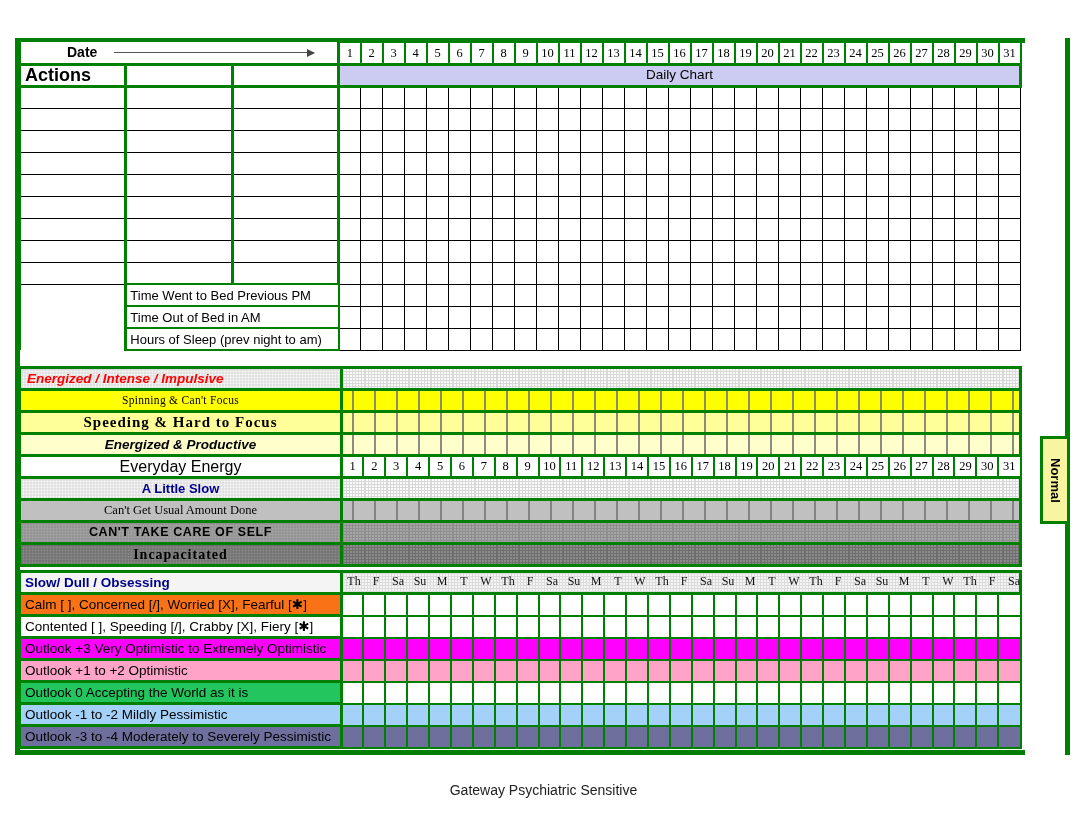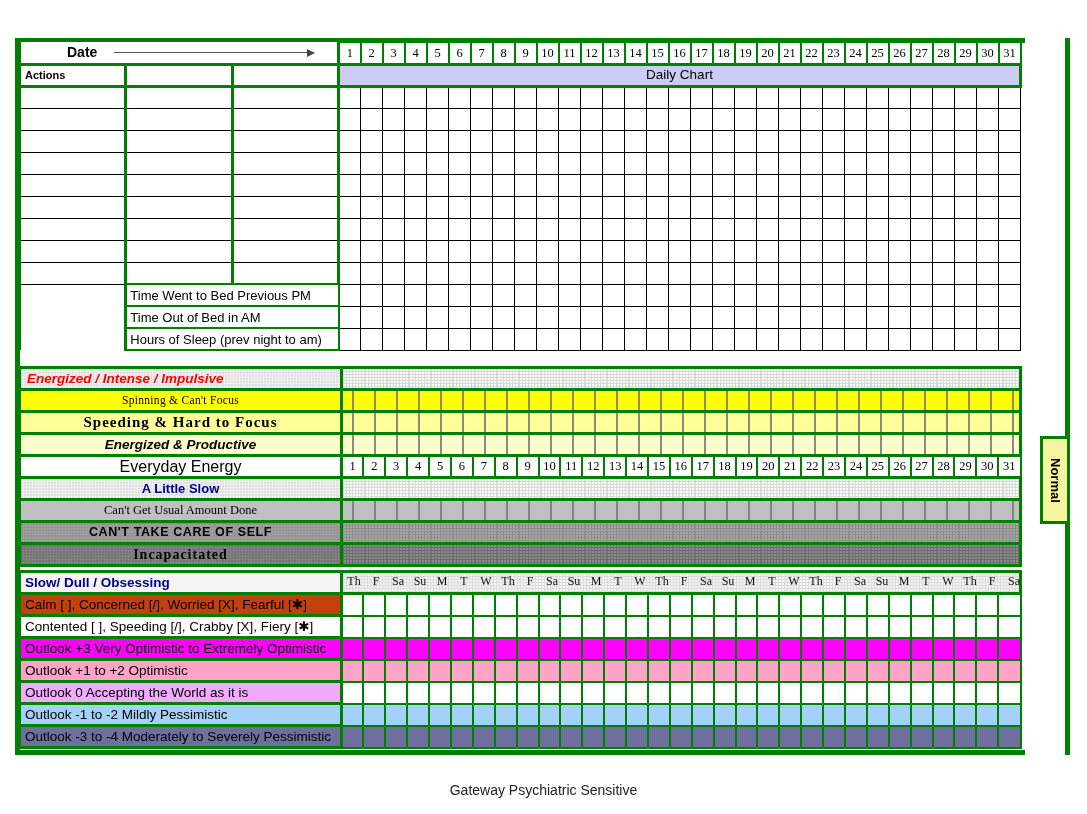--- a/index.html
+++ b/index.html
@@ -65,21 +65,21 @@
     border-left:8px solid #444;border-top:4px solid transparent;border-bottom:4px solid transparent;
   }
   .daynum-hdr{
     border:2px solid #008000;
     background:#fff;text-align:center;font-size:12.5px;
     font-family:"Liberation Serif", serif;
   }
 
   .cell-actions{
     border:3px solid #008000;
-    font-weight:bold;font-size:11px;text-align:left;padding-left:4px;background:#fff;
+    font-weight:bold;font-size:18px;text-align:left;padding-left:4px;background:#fff;
   }
   .cell-blankv{border:3px solid #008000;background:#fff;}
   .cell-daily{
     background:#ccccf2;border:3px solid #008000;
     text-align:center;font-size:13.5px;
   }
 
   .act-l{border-left:3px solid #008000;border-right:3px solid #008000;border-top:1px solid #000;border-bottom:1px solid #000;background:#fff;}
   .act-m{border-right:3px solid #008000;border-top:1px solid #000;border-bottom:1px solid #000;background:#fff;}
   .act-r{border-right:3px solid #008000;border-top:1px solid #000;border-bottom:1px solid #000;background:#fff;}
@@ -800,21 +800,21 @@
             <span>M</span>
             <span>T</span>
             <span>W</span>
             <span>Th</span>
             <span>F</span>
             <span>Sa</span>
           </div>
         </td>
       </tr>
       <tr>
-        <td class="bot-lbl " style="background: #c2410c;">Calm [ ], Concerned [/], Worried [X], Fearful [✱]</td>
+        <td class="bot-lbl " style="background: #f97316;">Calm [ ], Concerned [/], Worried [X], Fearful [✱]</td>
         <td class="bot-day" style="background: rgb(255, 255, 255);"></td>
         <td class="bot-day" style="background: rgb(255, 255, 255);"></td>
         <td class="bot-day" style="background: rgb(255, 255, 255);"></td>
         <td class="bot-day" style="background: rgb(255, 255, 255);"></td>
         <td class="bot-day" style="background: rgb(255, 255, 255);"></td>
         <td class="bot-day" style="background: rgb(255, 255, 255);"></td>
         <td class="bot-day" style="background: rgb(255, 255, 255);"></td>
         <td class="bot-day" style="background: rgb(255, 255, 255);"></td>
         <td class="bot-day" style="background: rgb(255, 255, 255);"></td>
         <td class="bot-day" style="background: rgb(255, 255, 255);"></td>
@@ -936,21 +936,21 @@
         <td class="bot-day" style="background: rgb(255, 163, 200);"></td>
         <td class="bot-day" style="background: rgb(255, 163, 200);"></td>
         <td class="bot-day" style="background: rgb(255, 163, 200);"></td>
         <td class="bot-day" style="background: rgb(255, 163, 200);"></td>
         <td class="bot-day" style="background: rgb(255, 163, 200);"></td>
         <td class="bot-day" style="background: rgb(255, 163, 200);"></td>
         <td class="bot-day" style="background: rgb(255, 163, 200);"></td>
         <td class="bot-day" style="background: rgb(255, 163, 200);"></td>
       </tr>
       <tr>
-        <td class="bot-lbl " style="background: #f0abfc;">Outlook 0 Accepting the World as it is</td>
+        <td class="bot-lbl " style="background: #22c55e;">Outlook 0 Accepting the World as it is</td>
         <td class="bot-day" style="background: rgb(255, 255, 255);"></td>
         <td class="bot-day" style="background: rgb(255, 255, 255);"></td>
         <td class="bot-day" style="background: rgb(255, 255, 255);"></td>
         <td class="bot-day" style="background: rgb(255, 255, 255);"></td>
         <td class="bot-day" style="background: rgb(255, 255, 255);"></td>
         <td class="bot-day" style="background: rgb(255, 255, 255);"></td>
         <td class="bot-day" style="background: rgb(255, 255, 255);"></td>
         <td class="bot-day" style="background: rgb(255, 255, 255);"></td>
         <td class="bot-day" style="background: rgb(255, 255, 255);"></td>
         <td class="bot-day" style="background: rgb(255, 255, 255);"></td>

